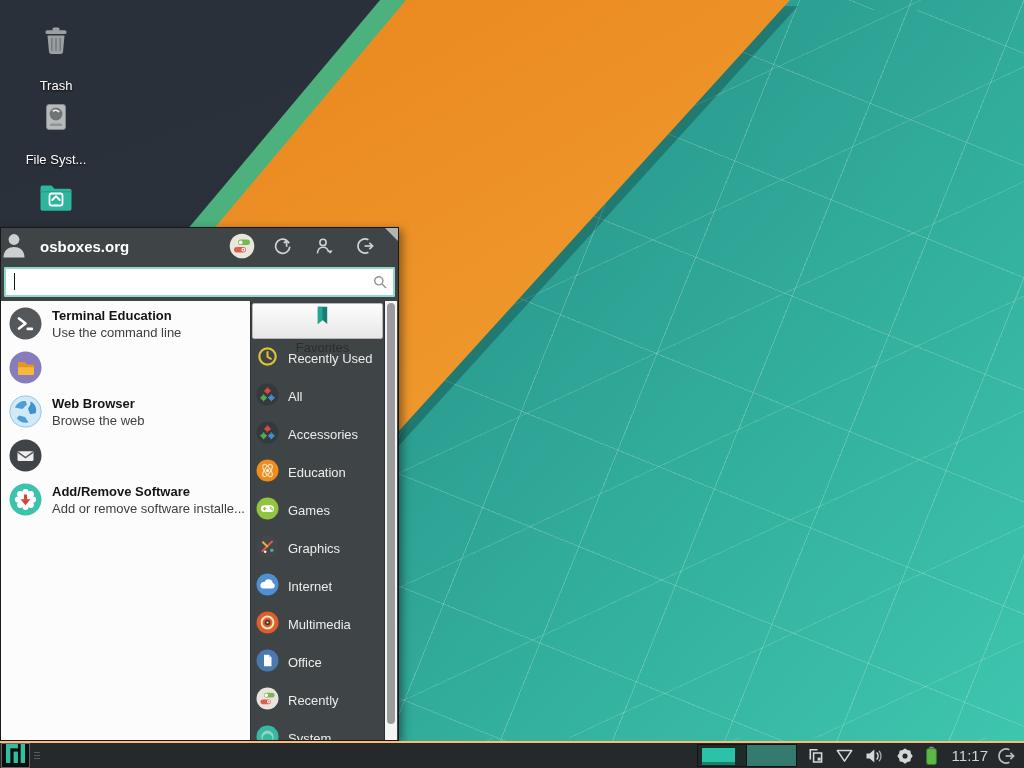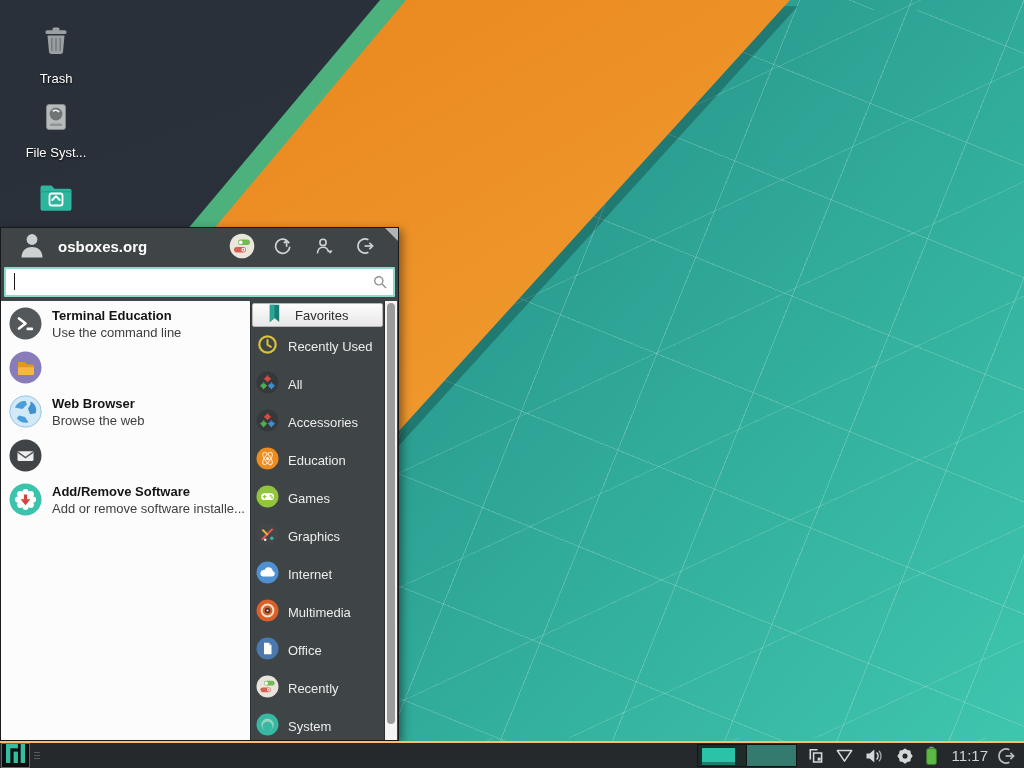--- a/index.html
+++ b/index.html
@@ -18,52 +18,52 @@
   .orange-shadow{position:absolute;inset:0;background:rgba(10,35,35,.30);filter:blur(7px);
     clip-path:polygon(412px 6px,798px 6px,101px 774px,-233px 774px);}
   .orange-band{position:absolute;inset:0;background:linear-gradient(150deg,#e8831c 0%,#f09a2e 55%,#f9ab44 100%);
     clip-path:polygon(404px 0,790px 0,93px 768px,-241px 768px);}
   .green-stripe{position:absolute;inset:0;background:#4cb17d;
     clip-path:polygon(380px 0,406px 0,-239px 768px,-265px 768px);}
   .dark-wedge{position:absolute;inset:0;background:linear-gradient(160deg,#2a3039 0%,#2d333c 100%);
     clip-path:polygon(-400px 0,380px 0,-265px 768px,-400px 768px);}
 
   
-  .dicon{position:absolute;width:96px;display:flex;flex-direction:column;align-items:center;gap:7px;cursor:default;}
+  .dicon{position:absolute;width:96px;display:flex;flex-direction:column;align-items:center;gap:14px;cursor:default;}
   .dicon .dlabel{color:#fff;font-size:13px;text-shadow:0 1px 2px rgba(0,0,0,.85);white-space:nowrap;}
   .di-trash{left:8px;top:24px;}
   .di-fs{left:8px;top:101px;}
   .di-home{left:8px;top:178px;}
 
   
   .menu{position:absolute;left:0;top:227px;width:397px;height:512px;background:#3f4446;
     border:1px solid #17191a;box-shadow:3px 3px 9px rgba(0,0,0,.45);}
   .menu-grip{position:absolute;top:0;right:0;width:0;height:0;
     border-top:13px solid #b2b5b6;border-left:13px solid transparent;}
-  .menu-header{height:36px;display:flex;align-items:center;padding-left:18px;}
+  .menu-header{height:36px;display:flex;align-items:center;padding-left:0;}
   .menu-title{color:#fff;font-weight:700;font-size:15px;margin-left:13px;flex:0 0 auto;}
   .header-actions{margin-left:auto;display:flex;align-items:center;gap:15px;margin-right:20px;}
   .hbtn{width:26px;height:26px;display:flex;align-items:center;justify-content:center;cursor:pointer;}
   .search-row{position:relative;padding:3px 3px 4px 3px;}
   .search-field{position:relative;height:26px;background:#fff;border:2px solid #8fd9cd;border-radius:1px;}
   .search-field input{position:absolute;inset:0;border:none;outline:none;background:transparent;
     font-size:13px;padding:0 24px 0 10px;font-family:inherit;color:#222;}
   .caret{position:absolute;left:8px;top:4px;width:1px;height:17px;background:#1a1a1a;}
   .search-mag{position:absolute;right:6px;top:6px;}
   .menu-body{display:flex;height:439px;overflow:hidden;}
   .apps-pane{width:250px;background:#fcfcfc;border-right:1px solid #2e3133;padding-top:2px;box-sizing:border-box;}
   .app-row{height:44px;display:flex;align-items:center;gap:10px;padding-left:8px;cursor:pointer;}
   .app-texts{display:flex;flex-direction:column;justify-content:center;line-height:1.3;}
   .app-name{font-size:13px;font-weight:700;color:#141414;white-space:nowrap;}
   .app-desc{font-size:13px;color:#3e3e3e;white-space:nowrap;}
   .cats-pane{width:133px;background:#3f4446;padding-top:2px;box-sizing:border-box;}
   .cat-row{height:38px;display:flex;align-items:center;gap:9px;padding-left:5px;cursor:pointer;box-sizing:border-box;}
   .cat-label{font-size:13px;color:#ececec;white-space:nowrap;}
   .cat-row.selected{background:linear-gradient(#fdfdfd,#e7e7e7);border:1px solid #b5b5b5;border-radius:2px;
-    margin:0 1px;height:24px;padding-left:10px;}
+    margin:0 1px;height:36px;padding-left:10px;flex-direction:column;}
   .cat-row.selected .cat-label{color:#2d2d2d;}
   .scroll-col{width:13px;background:#f4f4f4;border-left:1px solid #2e3133;position:relative;box-sizing:border-box;}
   .scroll-thumb{position:absolute;left:2px;right:2px;top:2px;height:96%;background:#9b9b9b;border-radius:4px;}
 
   
   .panel{position:absolute;left:0;bottom:0;width:1024px;height:27px;background:#26292c;
     display:flex;align-items:center;border-top:2px solid #fdba74;box-sizing:border-box;}
   .manjaro-btn{width:29px;height:25px;margin-left:1px;background:#0c0e0f;border:1px solid #5f6569;
     display:flex;align-items:center;justify-content:center;cursor:pointer;box-sizing:border-box;}
   .panel-handle{width:10px;height:14px;margin-left:4px;display:flex;flex-direction:column;justify-content:center;gap:2px;cursor:pointer;}

